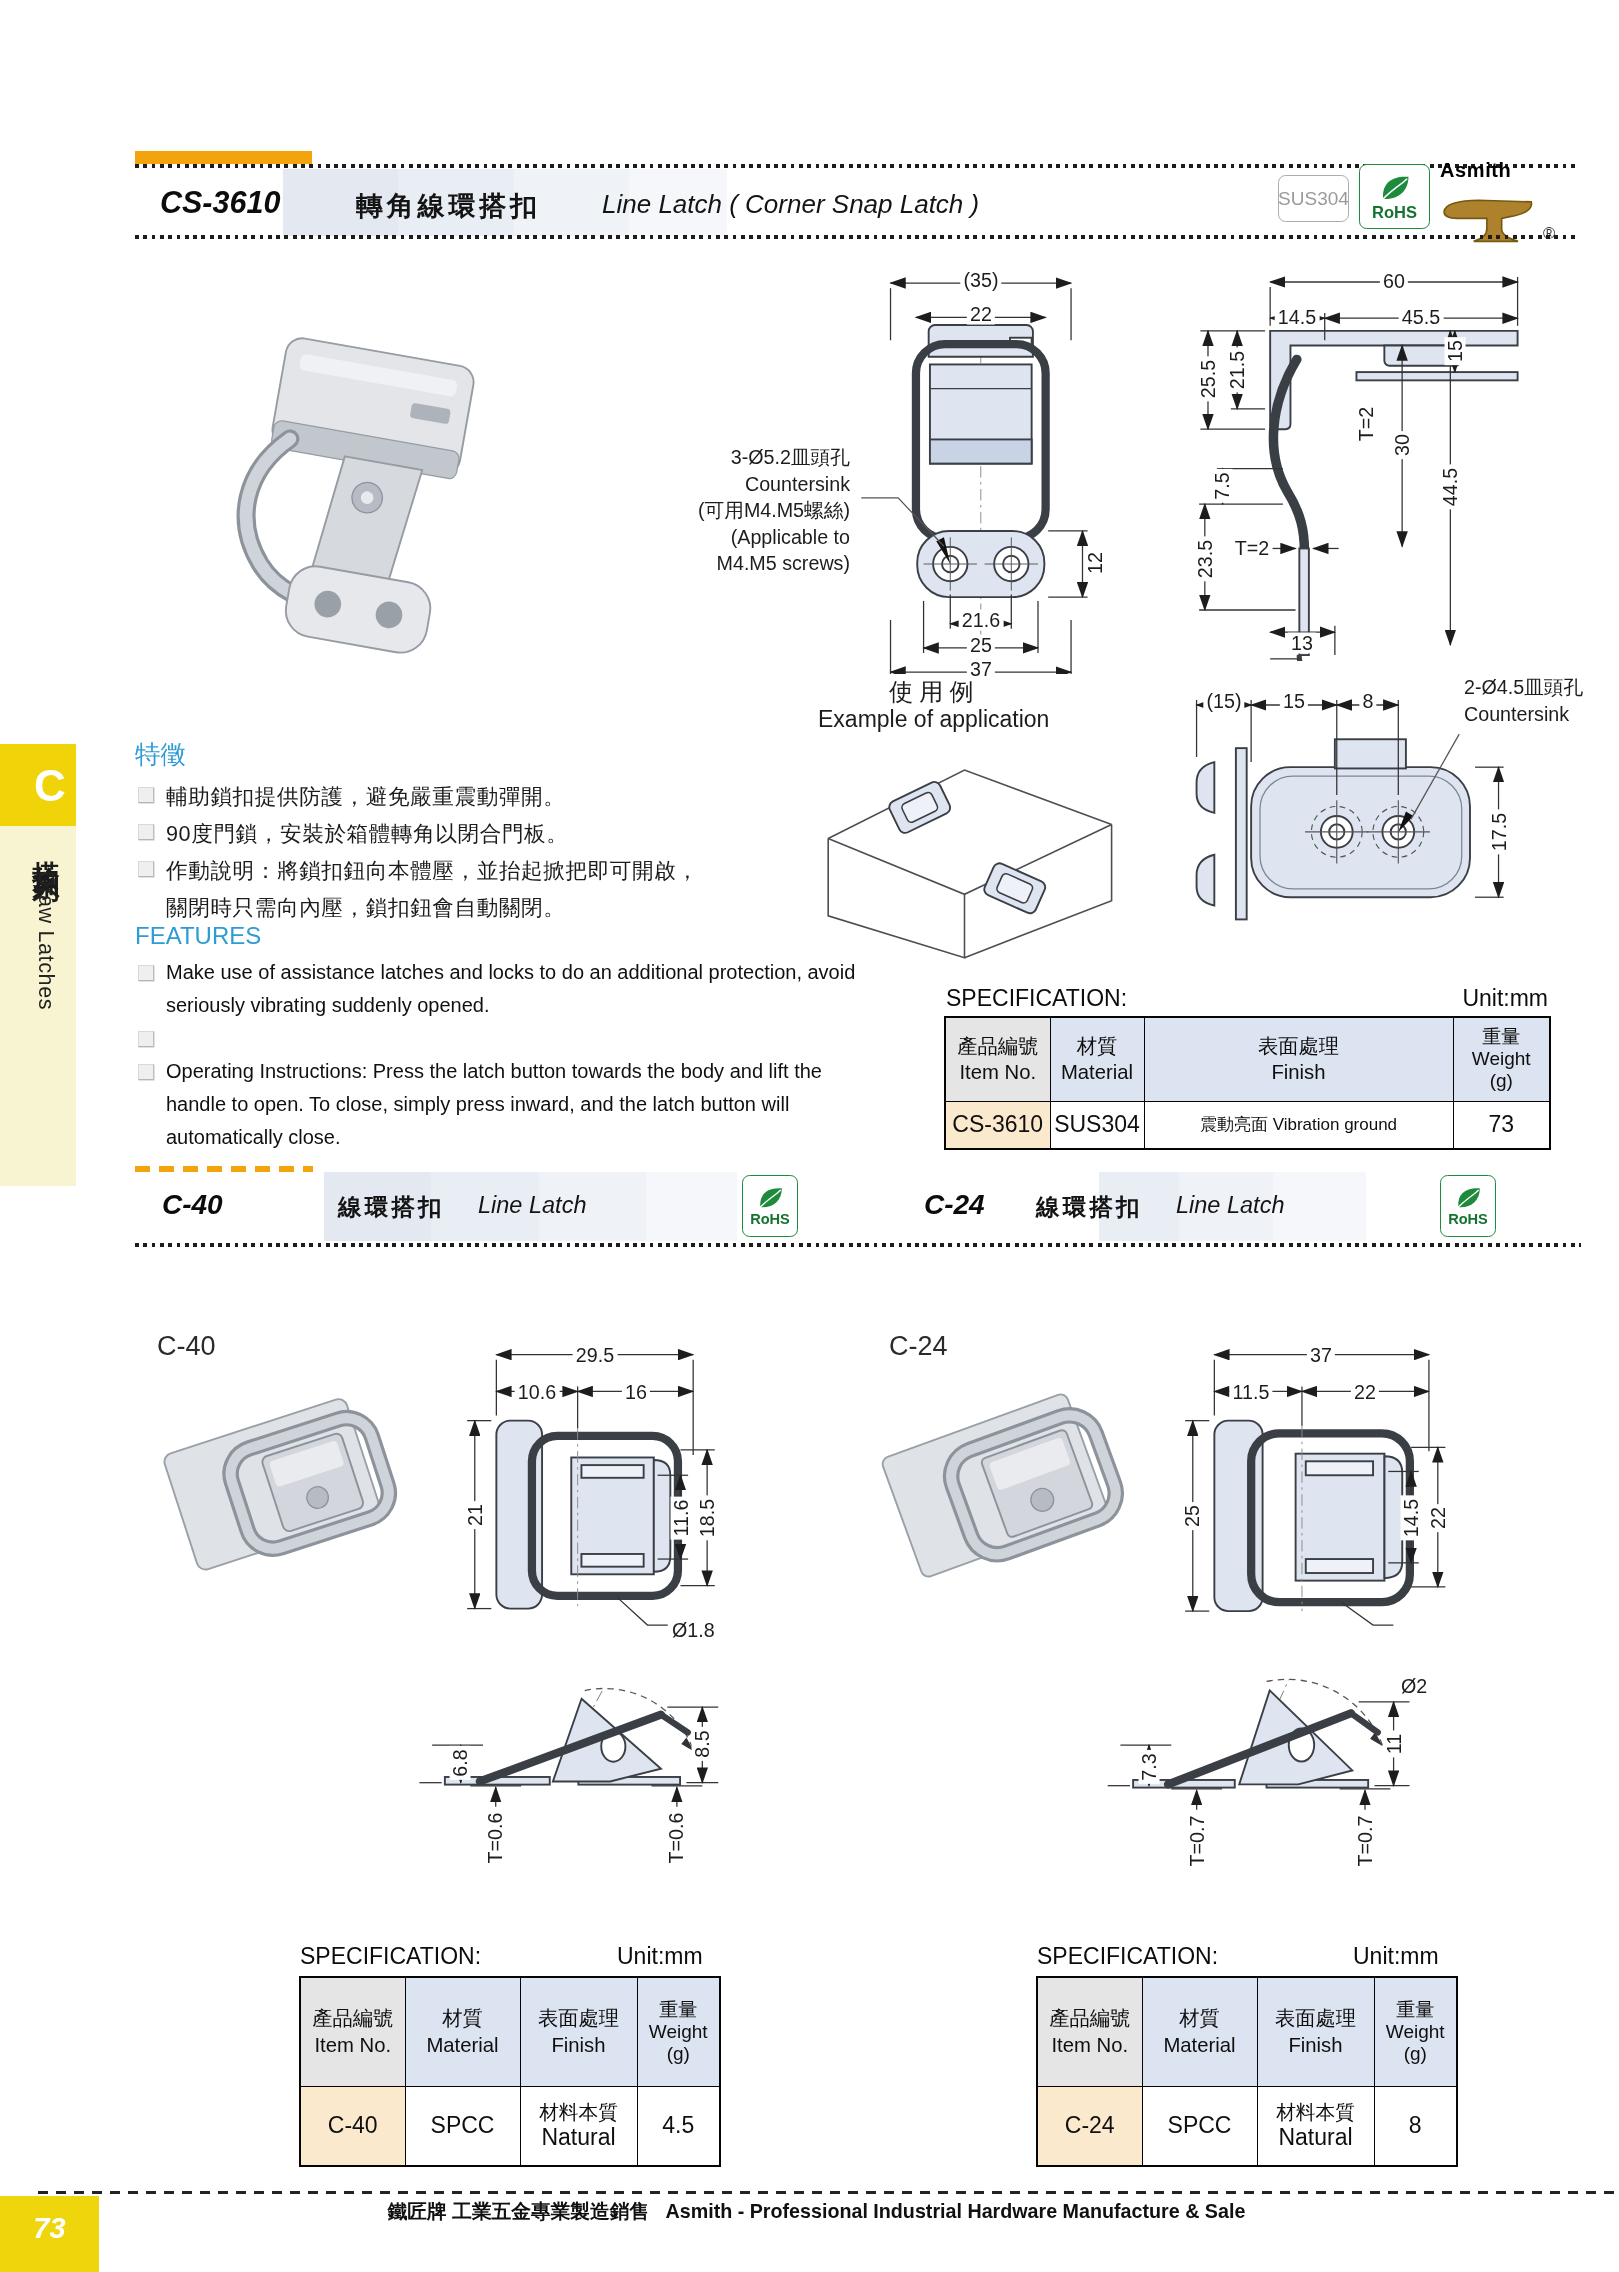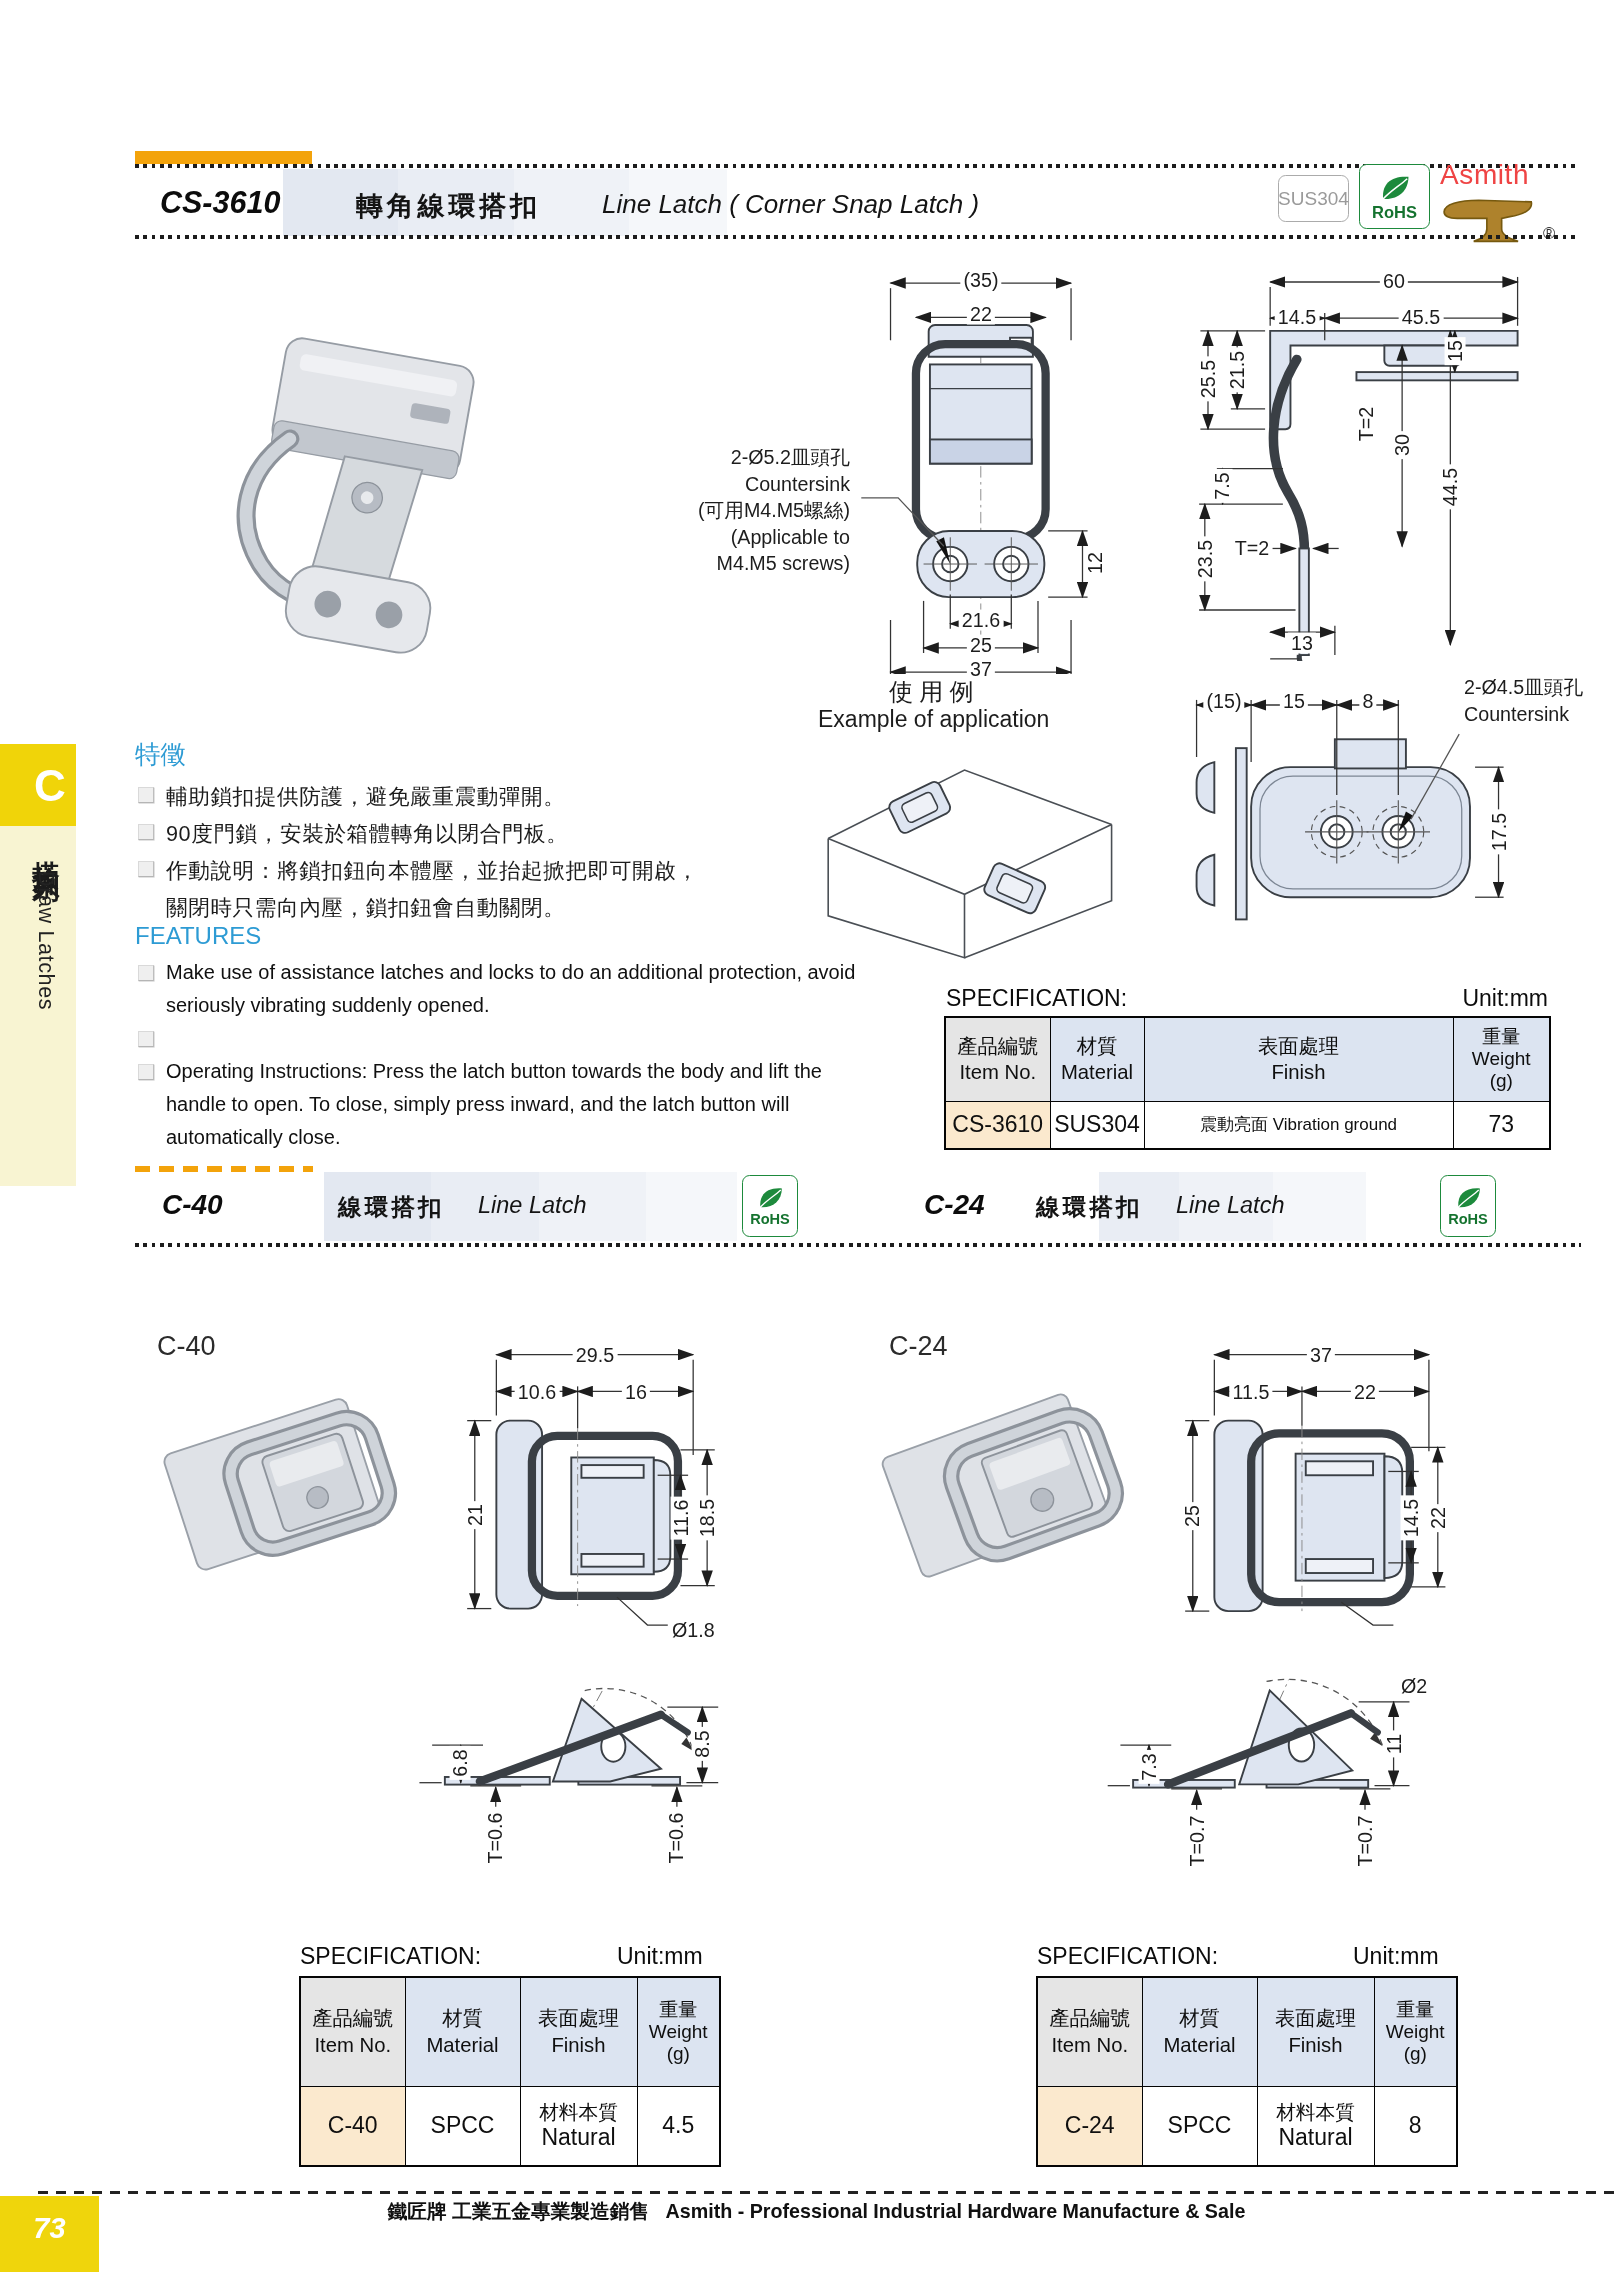--- a/index.html
+++ b/index.html
@@ -28,21 +28,21 @@
   .th{background:#DCE4F1}
   .td-item{background:#FBE9CE}
   .hl{display:block;font-size:20.3px;line-height:1.3}
   .hl.sm{font-size:19px;line-height:1.15}
   .val{font-size:23px}
   .val2a{display:block;font-size:19.7px;line-height:1.2}
   .val2b{display:block;font-size:23px;line-height:1.15}
   .badge-sus{position:absolute;border:1.9px solid #ababab;border-radius:7.6px;color:#9a9a9a;font-size:19px;display:flex;align-items:center;justify-content:center;background:#fff}
   .badge-rohs{position:absolute;border:1.9px solid #1d8a3c;border-radius:7.6px;background:#fff;display:flex;flex-direction:column;align-items:center;justify-content:center;gap:3px}
   .badge-rohs .txt{color:#15732f;font-weight:bold;line-height:1}
-  .brand-name{position:absolute;color:#ef4444;font-weight:normal;font-size:28px;letter-spacing:0.6px;white-space:nowrap}
+  .brand-name{position:absolute;color:#000000;font-weight:bold;font-size:20px;letter-spacing:0.6px;white-space:nowrap}
   .reg{position:absolute;font-size:16.5px;color:#333}
   .side-tab{position:absolute;left:0;top:744px;width:76px;height:83px;background:#F0D409;display:flex;align-items:center;justify-content:flex-end;padding-right:10.2px}
   .side-tab span{color:#fff;font-size:44px;font-weight:bold;line-height:1}
   .side-strip{position:absolute;left:0;top:826px;width:76px;height:360px;background:#F8F4D2}
   .side-text{position:absolute;left:28px;top:839px;writing-mode:vertical-rl;white-space:nowrap}
   .side-text .cn{font-size:27px;font-weight:bold;color:#1b1b1b;letter-spacing:5.1px}
   .side-text .en{font-size:21.6px;color:#222;margin-top:9px;letter-spacing:0.6px}
   .footer-yellow{position:absolute;left:0;top:2196px;width:99px;height:77px;background:#EFD50C;text-align:center}
   .footer-yellow span{color:#fff;font-size:29px;font-weight:bold;font-style:italic;line-height:1;position:relative;top:18px}
   .footer-text{position:absolute;left:356px;top:2198px;width:921px;text-align:center;font-size:19.7px;font-weight:bold;color:#101010;white-space:nowrap}
@@ -147,21 +147,21 @@
       <line x1="350" y1="420" x2="350" y2="524" marker-start="url(#ars)" marker-end="url(#ar)"></line>
     </g>
   </svg>
   <span class="dim" style="left:981px;top:280px">(35)</span>
   <span class="dim" style="left:981px;top:314px">22</span>
   <span class="dim" style="left:981px;top:620px">21.6</span>
   <span class="dim" style="left:981px;top:645px">25</span>
   <span class="dim" style="left:981px;top:669px">37</span>
   <span class="dimv" style="left:1095px;top:563px">12</span>
   <div class="note noter" style="right:770px;top:444px">
-    <span>2-Ø5.2皿頭孔</span><br>
+    <span>3-Ø5.2皿頭孔</span><br>
     <span>Countersink</span><br>
     <span>(可用M4.M5螺絲)</span><br>
     <span>(Applicable to</span><br>
     <span>M4.M5 screws)</span>
   </div>
 
   <svg class="abs" style="left:1175px;top:264px" width="387" height="397" viewBox="0 0 610 625">
     <g fill="#DEE5F1" stroke="#3a3f45" stroke-width="3">
       <path d="M150,105 L540,105 L540,128 L182,128 L182,252 Q182,260 174,260 L158,260 Q150,260 150,252 Z"></path>
       <path d="M330,128 h120 v24 a8,8 0 0 1 -8,8 h-104 a8,8 0 0 1 -8,-8 z"></path>

